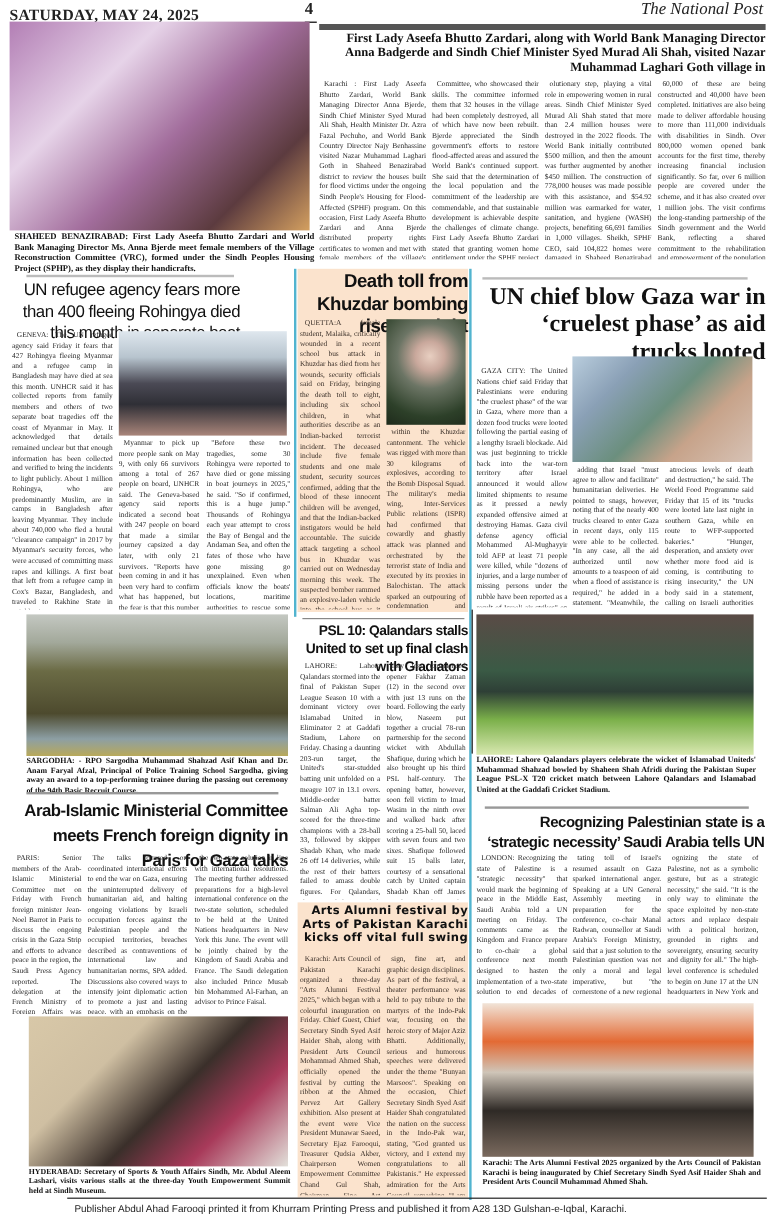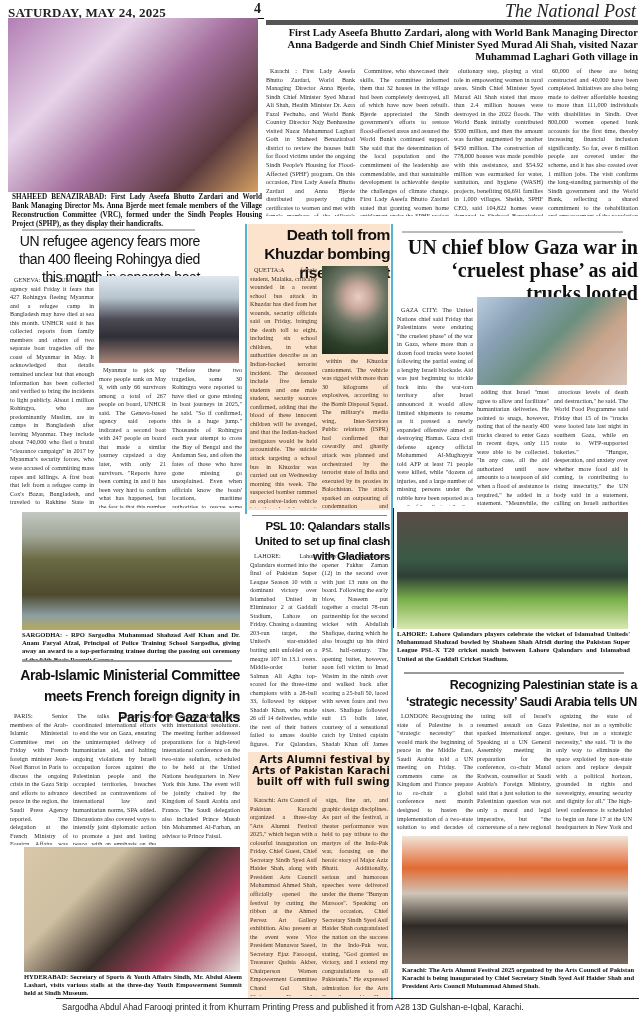--- a/index.html
+++ b/index.html
@@ -1,21 +1,21 @@
 <!DOCTYPE html>
 <html><head>
 <meta charset="utf-8">
 <style>
 *{box-sizing:border-box;margin:0;padding:0}
 body{width:644px;height:1024px;background:#fff;font-family:"Liberation Serif",serif;color:#222;position:relative;overflow:hidden}
 .abs{position:absolute}
 .date{left:8px;top:5px;font-size:13px;font-weight:bold;letter-spacing:.2px}
 .pagenum{left:254px;top:1px;font-size:14px;font-weight:bold}
 .pnline{left:254px;top:18px;width:10px;border-top:1px solid #000}
-.paper{right:8px;top:1px;font-size:18px;font-style:italic}
+.paper{right:8px;top:1px;font-size:14px;font-style:italic}
 .topbar{left:266px;top:20px;width:372px;height:5px;background:#555}
 .photo{overflow:hidden}
 .ph-purple{background:linear-gradient(135deg,#b37fb5 0%,#e6d3e8 30%,#a26d9c 55%,#5c3b3f 80%,#d4a060 100%)}
 .ph-gaza{background:linear-gradient(135deg,#b9cddd 0%,#8aa0b6 25%,#6b8f7e 50%,#c7a38a 70%,#d7c3b6 100%)}
 .ph-boat{background:linear-gradient(180deg,#dfe7ee 0%,#b7c4ce 25%,#4b4a55 50%,#2f2f36 70%,#a9857a 100%)}
 .ph-girl{background:radial-gradient(circle at 55% 35%,#e8cfc1 0%,#c9a89c 18%,#6c7565 40%,#2d4029 75%,#1e2a1b 100%)}
 .ph-police{background:linear-gradient(180deg,#c4c8c2 0%,#a2a89a 20%,#6b6b45 40%,#4d4a2e 70%,#8d9fa4 88%,#b8a95a 100%)}
 .ph-cricket{background:linear-gradient(180deg,#5a4b46 0%,#3a5a45 40%,#2e3f36 55%,#7bb04a 75%,#d8e8b0 100%)}
 .ph-hyd{background:linear-gradient(135deg,#d8c8a8 0%,#cfbfa2 30%,#3a2f2a 55%,#a83a5a 75%,#e2e0da 100%)}
 .ph-khi{background:linear-gradient(180deg,#f1e4d8 0%,#e36a34 25%,#cfc5b8 45%,#2f2a26 70%,#7a6a5e 100%)}
@@ -118,21 +118,21 @@
     <p>The talks focused on coordinated international efforts to end the war on Gaza, ensuring the uninterrupted delivery of humanitarian aid, and halting ongoing violations by Israeli occupation forces against the Palestinian people and the occupied territories, breaches described as contraventions of international law and humanitarian norms, SPA added. Discussions also covered ways to intensify joint diplomatic action to promote a just and lasting peace, with an emphasis on the implementation of</p>
   </div>
 <div class="abs col" style="left:162px;top:712px;width:78px;height:133px">
     <p>the two-state solution in line with international resolutions. The meeting further addressed preparations for a high-level international conference on the two-state solution, scheduled to be held at the United Nations headquarters in New York this June. The event will be jointly chaired by the Kingdom of Saudi Arabia and France. The Saudi delegation also included Prince Musab bin Mohammed Al-Farhan, an advisor to Prince Faisal.</p>
   </div>
 
 <div class="abs photo ph-hyd" style="left:24px;top:847px;width:216px;height:125px"></div>
 <div class="abs caption" style="left:24px;top:973px;width:218px;font-size:6.5px">HYDERABAD: Secretary of Sports &amp; Youth Affairs Sindh, Mr. Abdul Aleem Lashari, visits various stalls at the three-day Youth Empowerment Summit held at Sindh Museum.</div>
 
 <div class="abs peach" style="left:248px;top:752px;width:142px;height:246px"></div>
-<div class="abs hl" style="left:248px;top:754px;width:142px;font-family:'DejaVu Sans',sans-serif;font-size:9.6px;line-height:1.15;letter-spacing:.3px">Arts Alumni festival by Arts of Pakistan Karachi built off with full swing</div>
+<div class="abs hl" style="left:248px;top:754px;width:142px;font-family:'DejaVu Sans',sans-serif;font-size:9.6px;line-height:1.15;letter-spacing:.3px">Arts Alumni festival by Arts of Pakistan Karachi kicks off vital full swing</div>
 <div class="abs col" style="left:250px;top:796px;width:67px;height:200px;color:#3a2f28">
     <p>Karachi: Arts Council of Pakistan Karachi organized a three-day "Arts Alumni Festival 2025," which began with a colourful inauguration on Friday. Chief Guest, Chief Secretary Sindh Syed Asif Haider Shah, along with President Arts Council Mohammad Ahmed Shah, officially opened the festival by cutting the ribbon at the Ahmed Pervez Art Gallery exhibition. Also present at the event were Vice President Munawar Saeed, Secretary Ejaz Farooqui, Treasurer Qudsia Akber, Chairperson Women Empowerment Committee Chand Gul Shah, Chairman Fine Art Committee Farrukh Shehab Fareed, Shahid Rassam, Huma Mir, and other members of the Governing Body. The art exhibition at the "Arts Alumni Festival 2025" showcases masterpieces created by 42 alumni from 2005 to 2025. The works on display span textile de-</p>
   </div>
 <div class="abs col" style="left:322px;top:796px;width:66px;height:200px;color:#3a2f28">
     <p>sign, fine art, and graphic design disciplines. As part of the festival, a theater performance was held to pay tribute to the martyrs of the Indo-Pak war, focusing on the heroic story of Major Aziz Bhatti. Additionally, serious and humorous speeches were delivered under the theme "Bunyan Marsoos". Speaking on the occasion, Chief Secretary Sindh Syed Asif Haider Shah congratulated the nation on the success in the Indo-Pak war, stating, "God granted us victory, and I extend my congratulations to all Pakistanis." He expressed admiration for the Arts Council, remarking, "I am a huge fan. When there was nothing here, Ahmed Shah took the reins and transformed it. Artists transcend boundaries with their thoughts. While we contribute only a small part, Ahmed Shah continues to lead the way."</p>
   </div>
 
 <div class="abs rule" style="left:404px;top:672px;width:220px;border-color:#999"></div>
 <div class="abs hl cond" style="left:397px;top:677px;width:240px;font-size:12.5px;line-height:1.35">Recognizing Palestinian state is a ‘strategic necessity’ Saudi Arabia tells UN</div>
 <div class="abs col" style="left:397px;top:712px;width:76px;height:120px">
@@ -142,13 +142,13 @@
     <p>tating toll of Israel's resumed assault on Gaza sparked international anger. Speaking at a UN General Assembly meeting in preparation for the conference, co-chair Manal Radwan, counsellor at Saudi Arabia's Foreign Ministry, said that a just solution to the Palestinian question was not only a moral and legal imperative, but "the cornerstone of a new regional order based on mutual recognition and coexistence." "Regional peace begins with rec-</p>
   </div>
 <div class="abs col" style="left:556px;top:712px;width:76px;height:120px">
     <p>ognizing the state of Palestine, not as a symbolic gesture, but as a strategic necessity," she said. "It is the only way to eliminate the space exploited by non-state actors and replace despair with a political horizon, grounded in rights and sovereignty, ensuring security and dignity for all." The high-level conference is scheduled to begin on June 17 at the UN headquarters in New York and aims to urgently adopt concrete measures toward the implementation of the two-state solution.</p>
   </div>
 
 <div class="abs photo ph-khi" style="left:402px;top:836px;width:226px;height:128px"></div>
 <div class="abs caption" style="left:402px;top:966px;width:232px;font-size:6.5px">Karachi: The Arts Alumni Festival 2025 organized by the Arts Council of Pakistan Karachi is being inaugurated by Chief Secretary Sindh Syed Asif Haider Shah and President Arts Council Muhammad Ahmed Shah.</div>
 
 <div class="abs footrule"></div>
-<div class="abs footer">Sargodha Abdul Ahad Farooqi printed it from Khurram Printing Press and published it from A28 13D Gulshan-e-Iqbal, Karachi.</div>
+<div class="abs footer">Publisher Abdul Ahad Farooqi printed it from Khurram Printing Press and published it from A28 13D Gulshan-e-Iqbal, Karachi.</div>
 
 </body></html>

